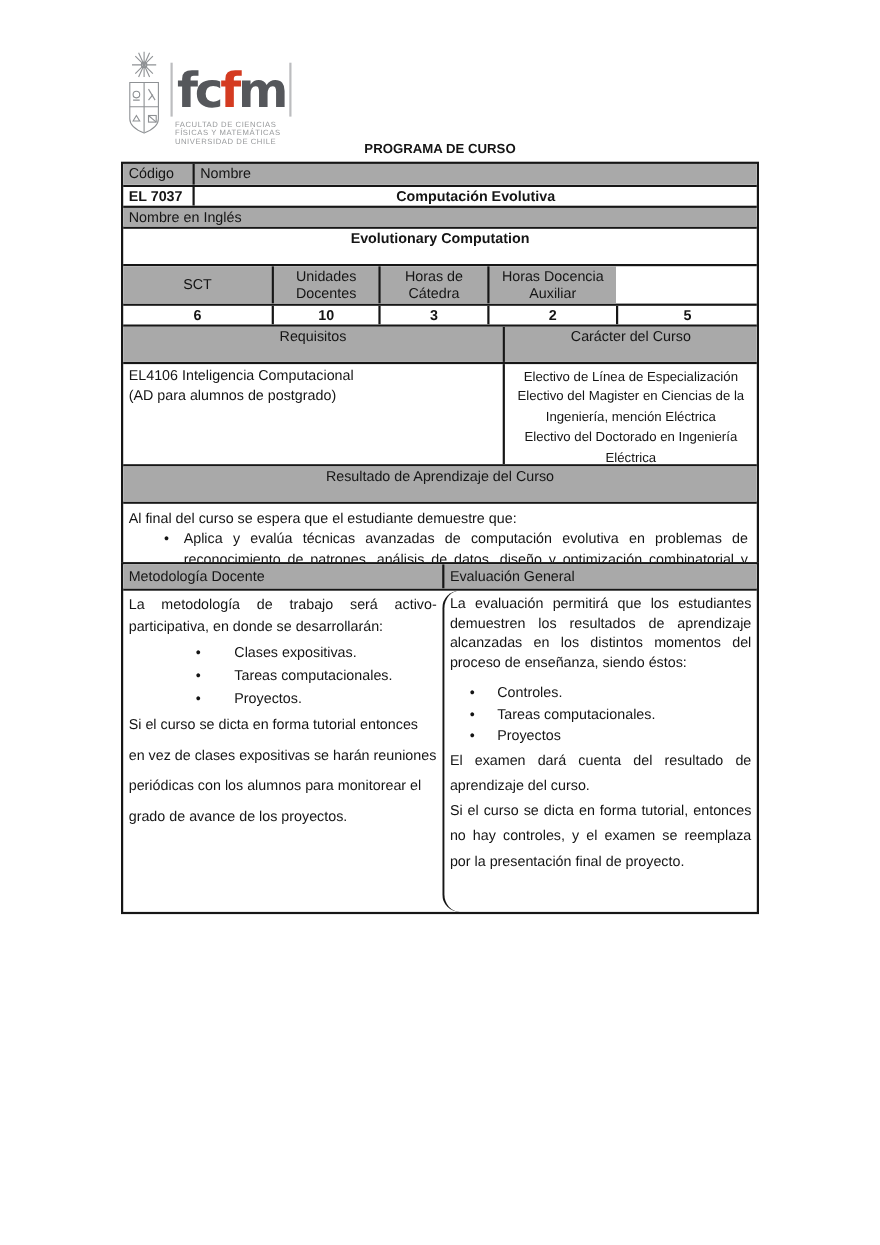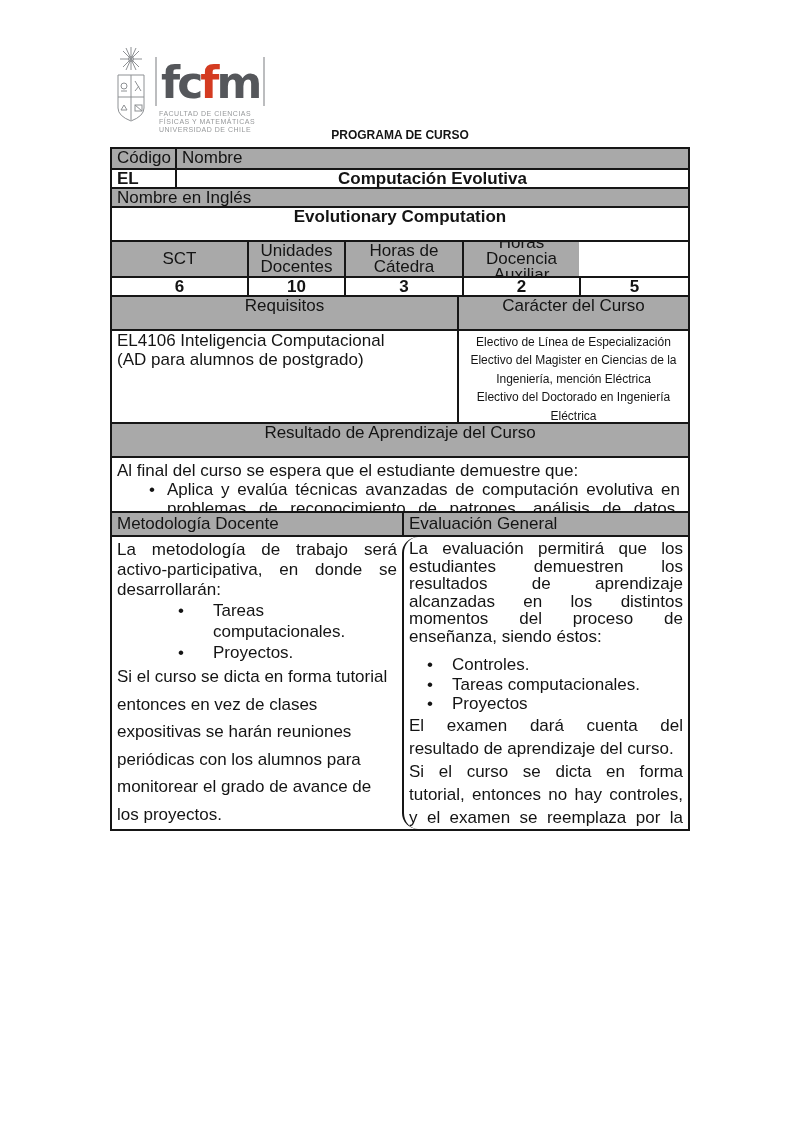--- a/index.html
+++ b/index.html
@@ -28,34 +28,34 @@
   
   .doc-title {
     position:absolute; top:128px; left:0; width:800px; text-align:center;
     font-size:12px; font-weight:bold;
   }
 
   
   .tbl { position:absolute; left:110px; width:580px; border:2px solid #161616; box-sizing:border-box; background:#fff; }
   .row { display:flex; border-top:2px solid #161616; box-sizing:border-box; overflow:hidden; }
   .row:first-child { border-top:none; }
-  .cell { box-sizing:border-box; border-left:2px solid #161616; padding:1px 5px; font-size:17px; line-height:16px; overflow:hidden; }
+  .cell { box-sizing:border-box; border-left:2px solid #161616; padding:1px 5px; font-size:13px; line-height:16px; overflow:hidden; }
   .cell:first-child { border-left:none; }
   .hdr { background:#a9a9a9; }
   .c { text-align:center; }
   .b { font-weight:bold; }
   .j { text-align:justify; }
   .grow { flex:1; min-width:0; }
 
   
   #t1 { top:147px; }
   .h19 { height:19px; } .h18 { height:34px; } .h36 { height:36px; }
   .h93 { height:93px; } .h74 { height:74px; } .h22 { height:22px; } .h294 { height:294px; }
   .w-code { width:63px; }
-  .w1 { width:135px; } .w2 { width:97px; } .w3 { width:118px; } .w4 { width:117px; }
+  .w1 { width:135px; } .w2 { width:97px; } .w3 { width:99px; } .w4 { width:117px; }
   .w-req { width:345px; }
   .mid { display:flex; align-items:center; justify-content:center; text-align:center; padding:0 9px; }
   .req-cell { padding-top:0; line-height:19px; }
   .car-cell { font-size:12px; line-height:18.4px; padding-top:2px; }
   .outcome-cell { padding-top:3px; line-height:19px; }
 
   
   .brow { display:flex; }
   .dot { flex:none; text-align:left; }
   .dot::before { content:"\2022"; }
@@ -177,20 +177,24 @@
   </div>
 
   <div class="tbl" id="t2">
     <div class="row h22">
       <div class="cell hdr w-half">Metodología Docente</div>
       <div class="cell hdr grow">Evaluación General</div>
     </div>
     <div class="row h294">
       <div class="cell w-half t2cell">
         <p class="j lh20">La metodología de trabajo será activo-participativa, en donde se desarrollarán:</p>
+        <div class="brow mb mt2">
+          <span class="dot"></span>
+          <span>Clases expositivas.</span>
+        </div>
         <div class="brow mb">
           <span class="dot"></span>
           <span>Tareas computacionales.</span>
         </div>
         <div class="brow mb">
           <span class="dot"></span>
           <span>Proyectos.</span>
         </div>
         <p class="lh27 mt2">Si el curso se dicta en forma tutorial entonces en vez de clases expositivas se harán reuniones periódicas con los alumnos para monitorear el grado de avance de los proyectos.</p>
       </div>

